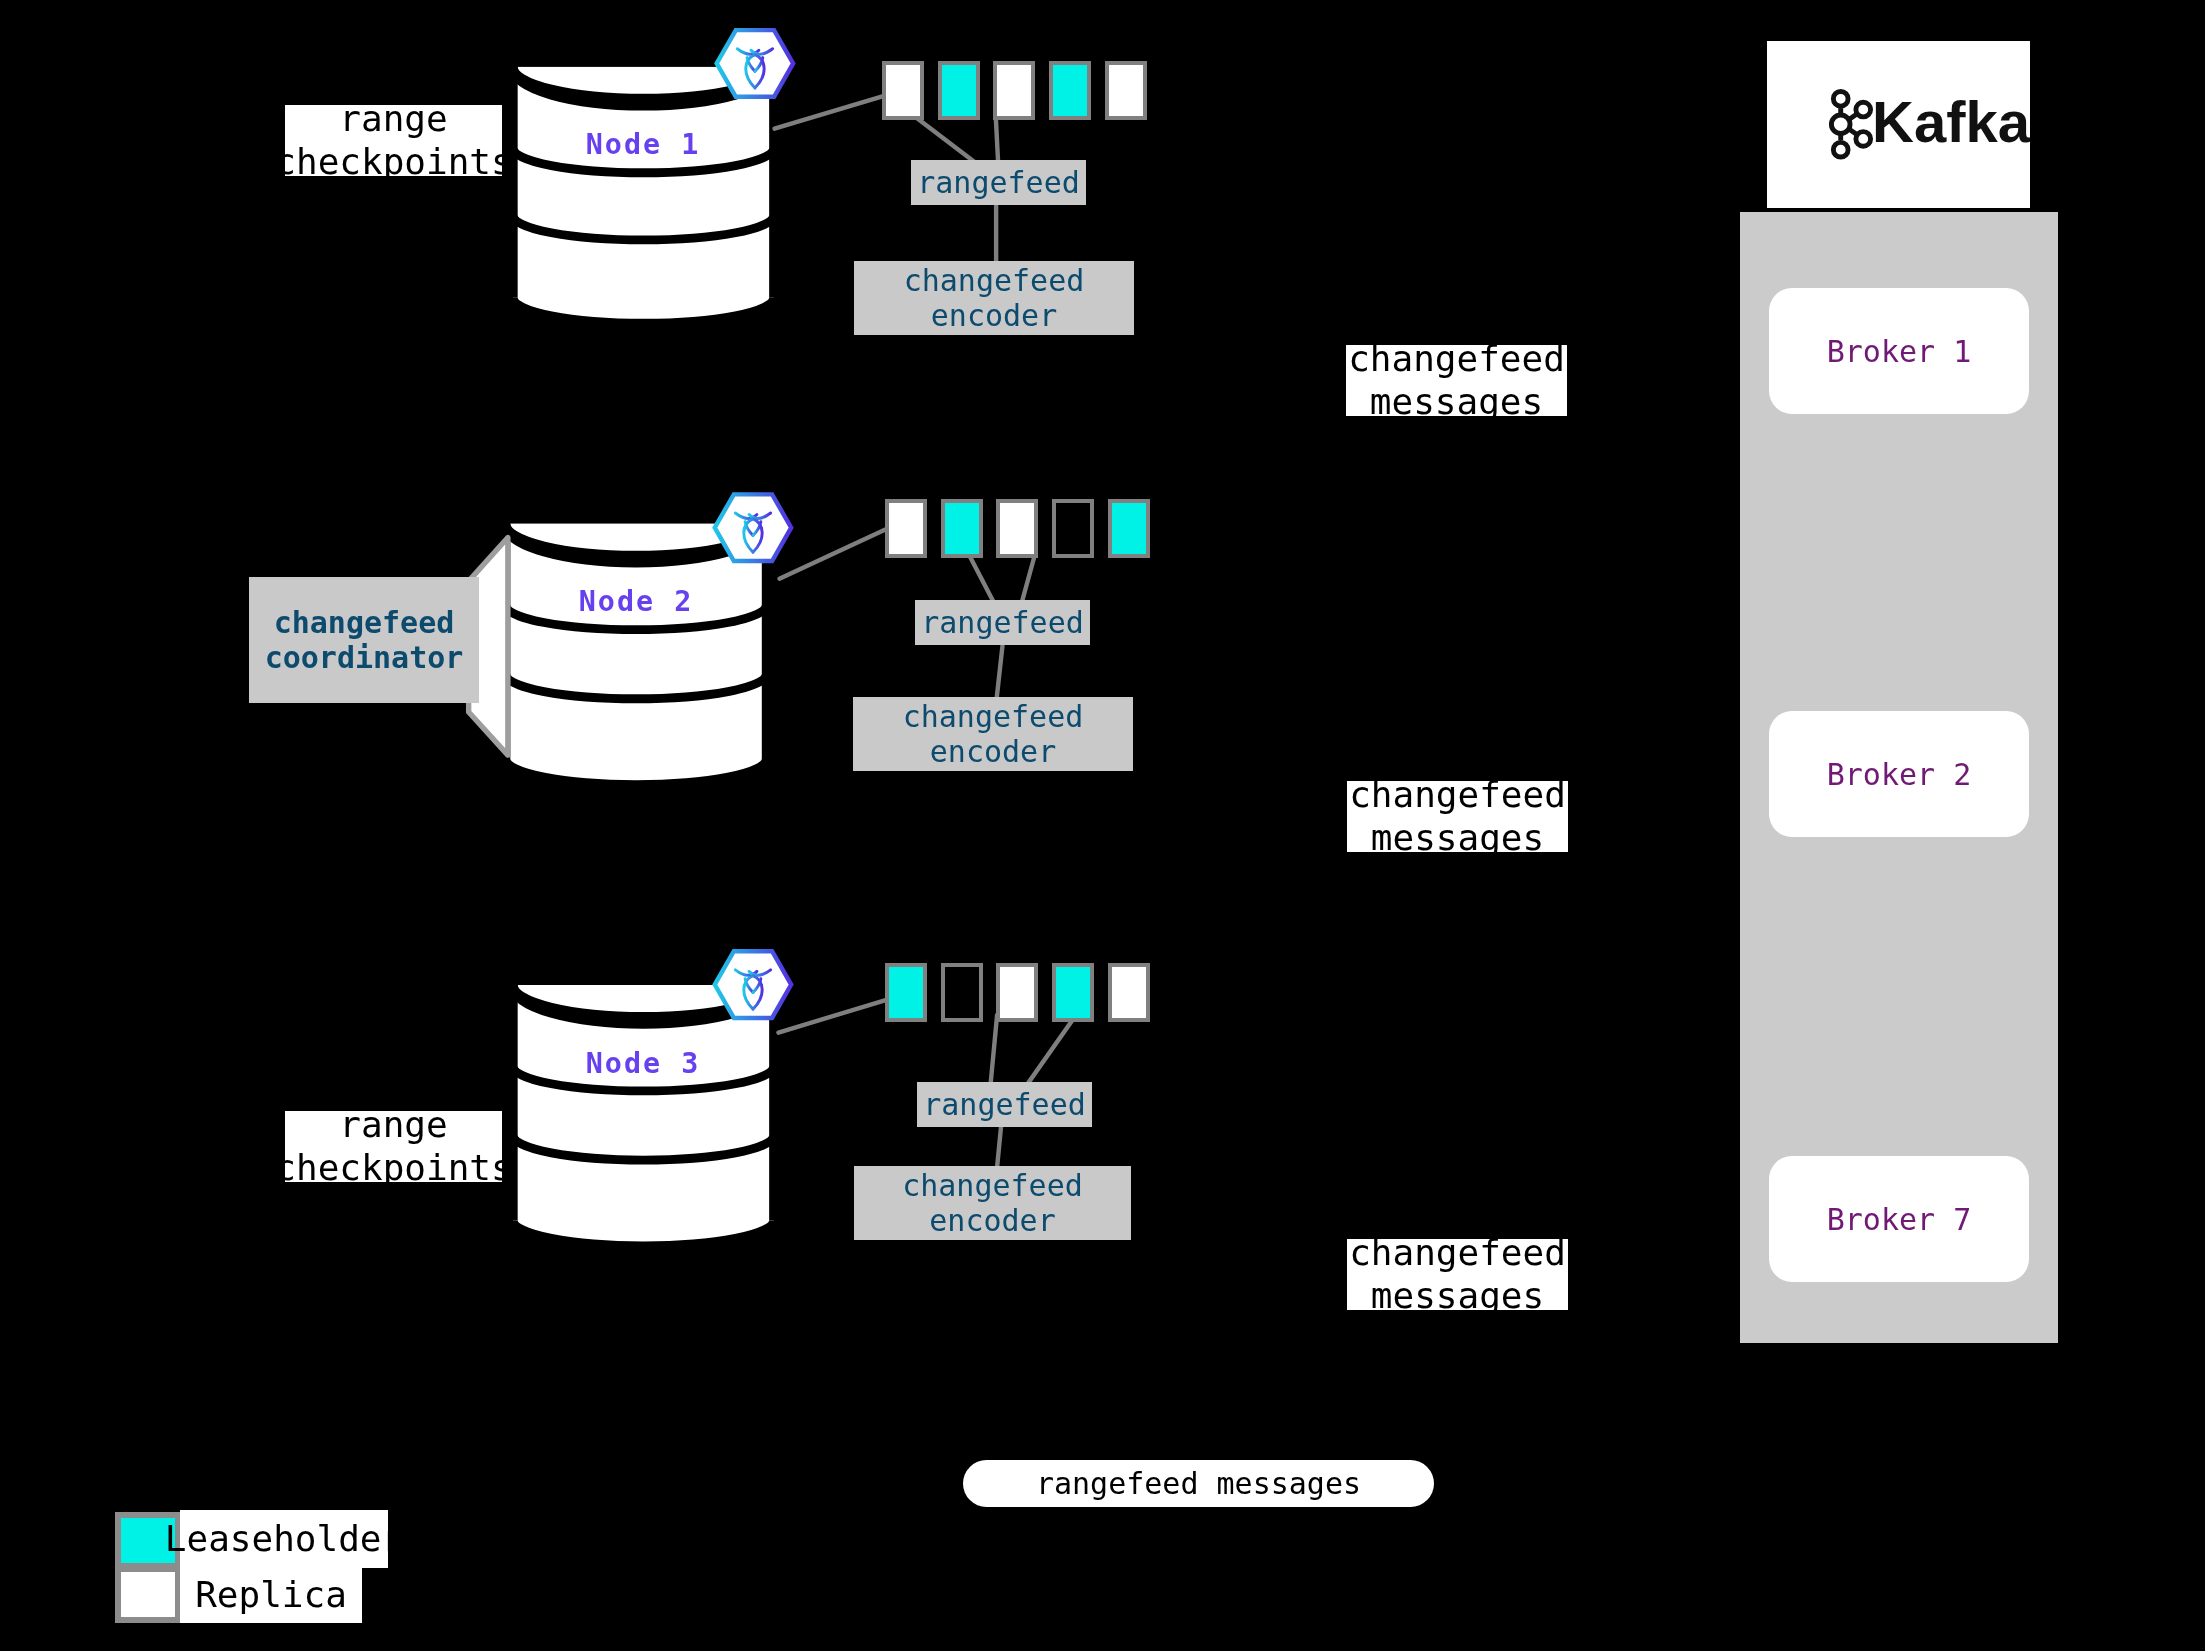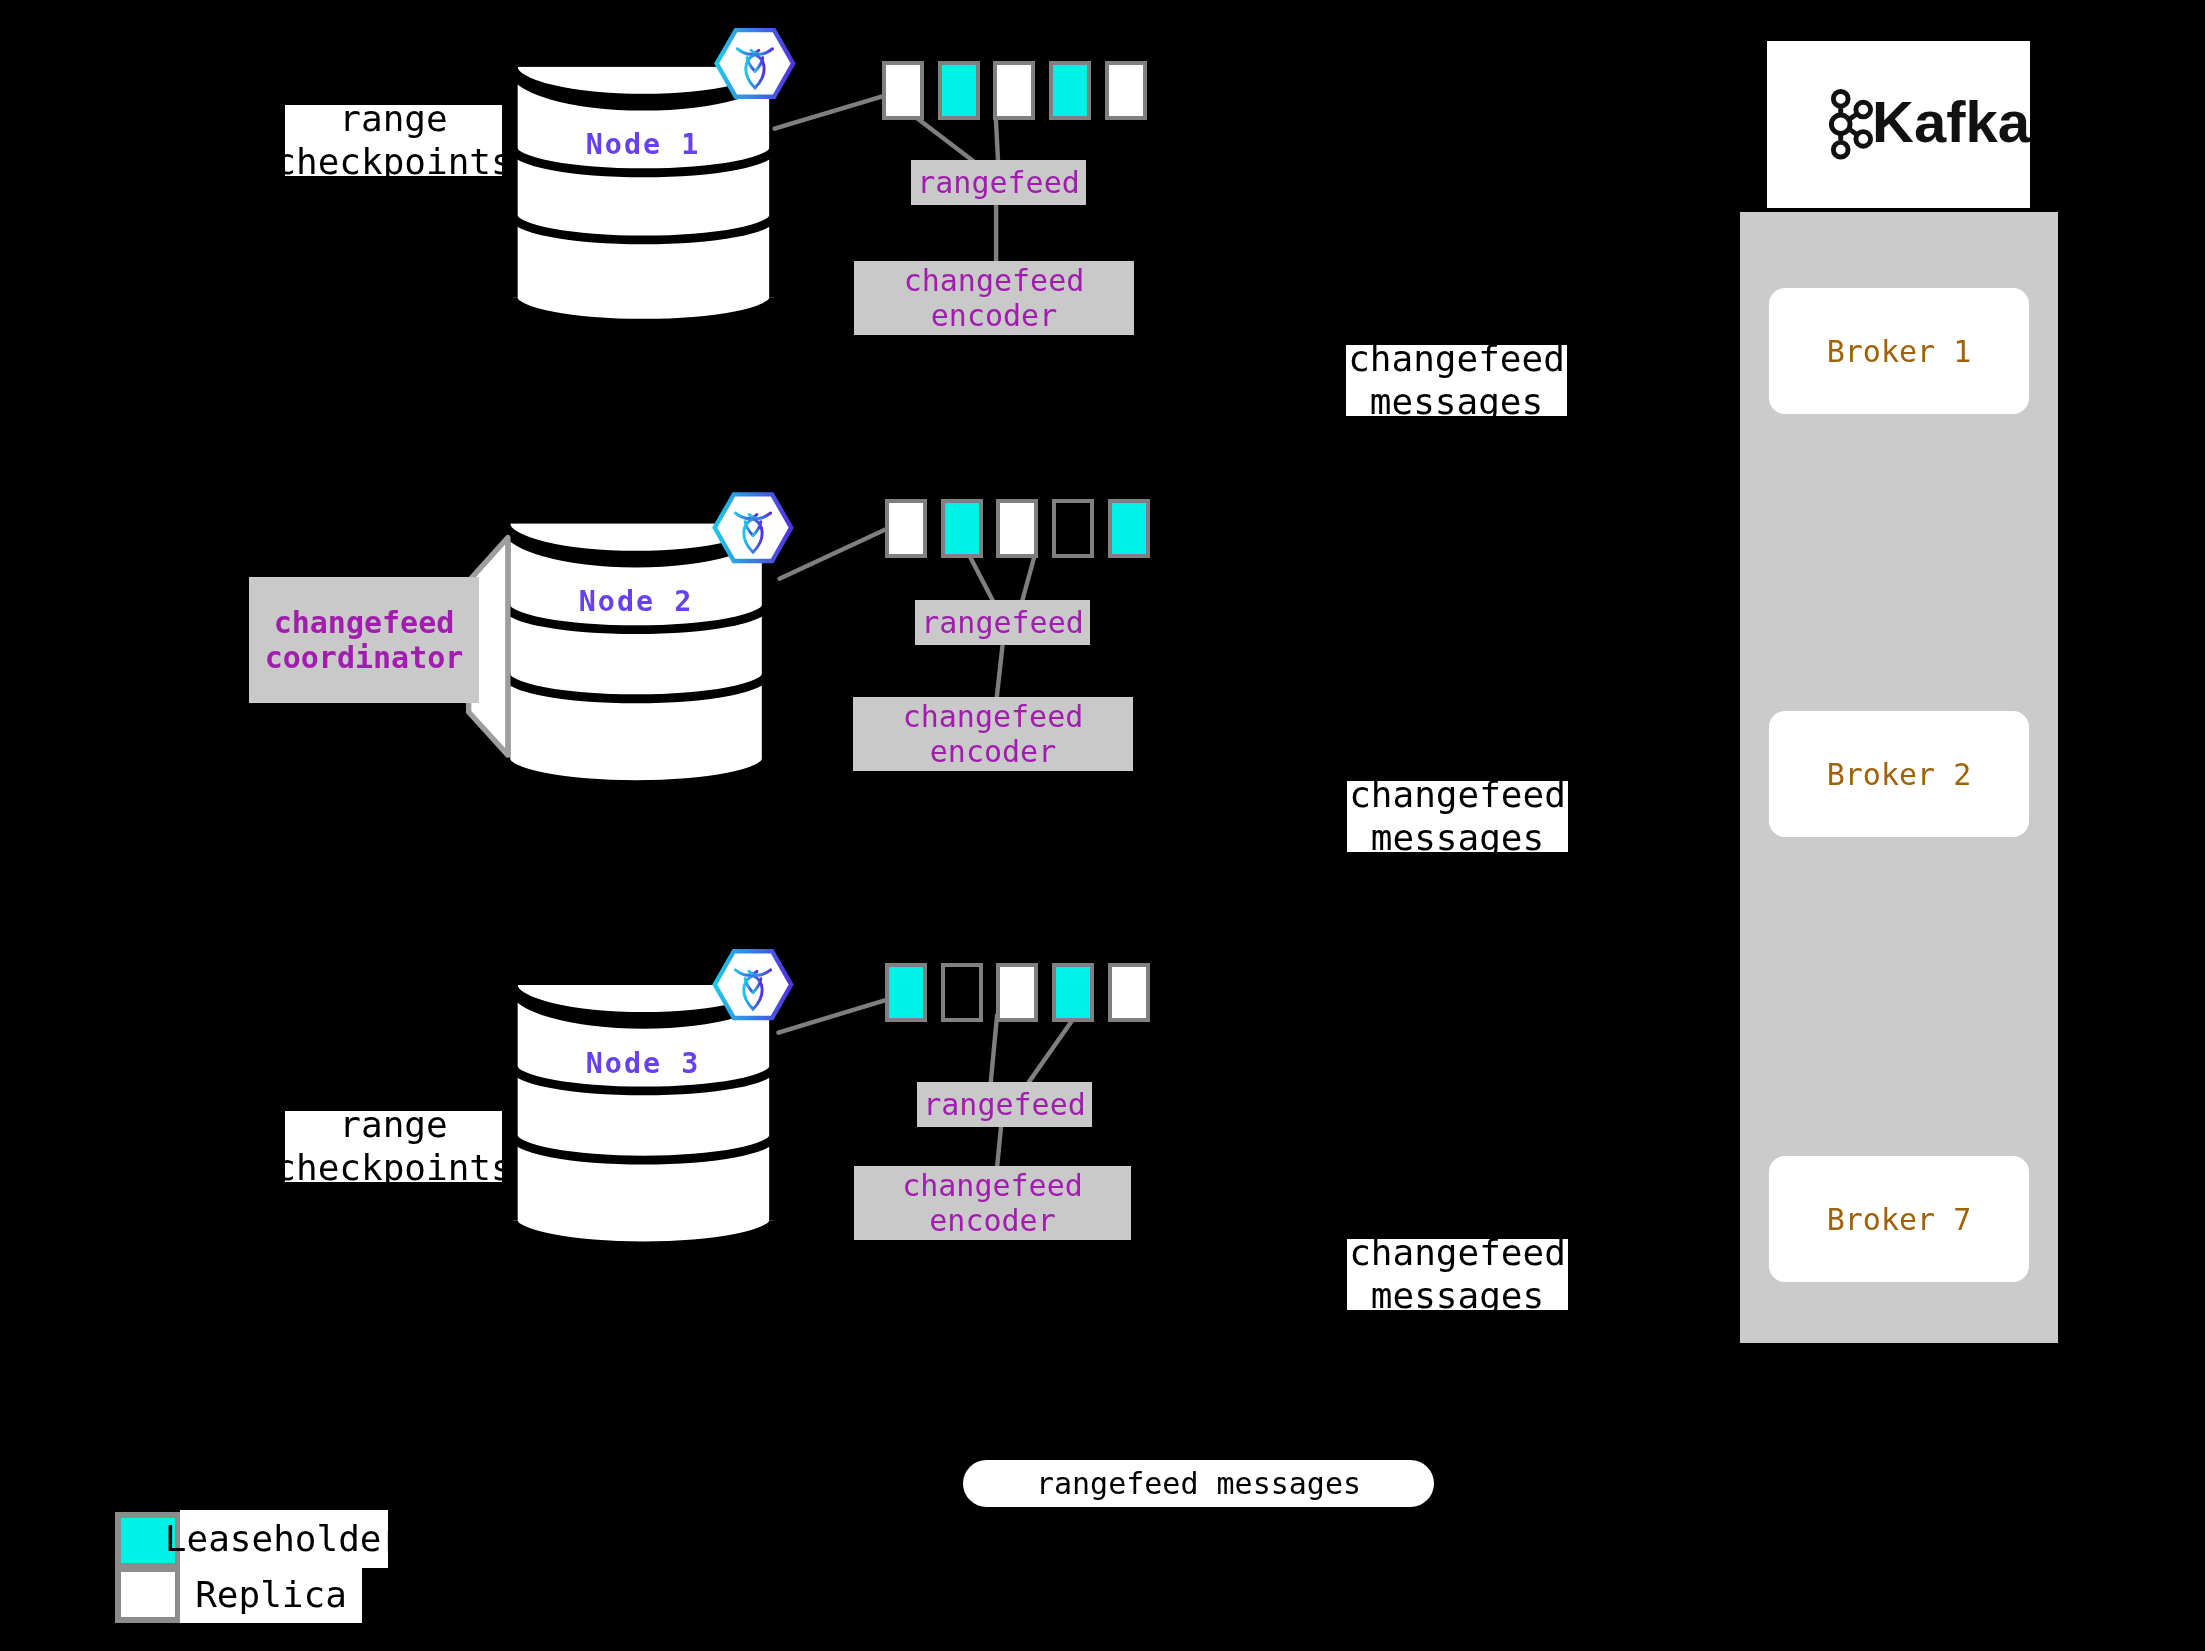--- a/index.html
+++ b/index.html
@@ -4,21 +4,21 @@
 <style>
   html,body{margin:0;padding:0;background:#000;}
   #canvas{position:relative;width:2205px;height:1652px;background:var(--background,#000);
           font-family:"DejaVu Sans Mono","Liberation Mono",monospace;overflow:hidden;}
   #gfx{position:absolute;left:0;top:0;width:2205px;height:1652px;}
 
   .abs{position:absolute;box-sizing:border-box;}
   .label{background:#fff;color:#000;display:flex;align-items:center;justify-content:center;
          text-align:center;font-size:36px;line-height:1.18;}
   .ml{white-space:pre-line;}
-  .graybox{background:var(--box_gray,#c9c9c9);color:#a21caf;display:flex;align-items:center;
+  .graybox{background:var(--box_gray,#c9c9c9);color:#0c4a6e;display:flex;align-items:center;
            justify-content:center;text-align:center;font-size:30px;line-height:1.18;}
   .node-label{color:var(--node_label,#6741f0);font-weight:bold;font-size:28.4px;text-align:center;
               letter-spacing:2px;}
   .coordinator{font-weight:bold;font-size:30px;}
 
   
   .chk1{left:285px;top:105px;width:217px;height:71px;}
   .nl1{left:513px;top:128px;width:260px;}
   .ranges{display:flex;gap:13.7px;}
   .r1{left:882px;top:61px;}
@@ -43,21 +43,21 @@
   .range-square{width:34px;height:51px;border:4.9px solid var(--border_gray,#808080);}
   .range-square.leaseholder{background:var(--leaseholder,#00f2e6);}
   .range-square.replica{background:var(--replica,#fff);}
   .range-square.empty{background:transparent;}
 
   
   .kafkabox{left:1767px;top:41px;width:263px;height:167px;background:#fff;}
   .kword{position:absolute;left:105px;top:47px;font-family:"Liberation Sans","DejaVu Sans",sans-serif;
          font-weight:bold;font-size:58px;color:#111;}
   .container{left:1740px;top:212px;width:318px;height:1131px;background:var(--container_gray,#cbcbcb);}
-  .broker{left:1769px;width:260px;height:126px;background:#fff;border-radius:16px;color:#a16207;
+  .broker{left:1769px;width:260px;height:126px;background:#fff;border-radius:23px;color:#701a75;
           display:flex;align-items:center;justify-content:center;font-size:30px;}
   .b1{top:288px;}.b2{top:711px;}.b3{top:1156px;}
 
   
   .resolved{left:963px;top:1460px;width:471px;height:47px;background:#fff;border-radius:29px;
             display:flex;align-items:center;justify-content:center;font-size:30px;color:#000;}
   .swatch{left:115px;width:66px;border:6.4px solid var(--swatch_border,#8c8c8c);}
   .sw1{top:1512px;height:57px;background:var(--leaseholder,#00f2e6);}
   .sw2{top:1566px;height:57px;background:var(--replica,#fff);}
   .lg1{left:180px;top:1510px;width:208px;height:58px;}

